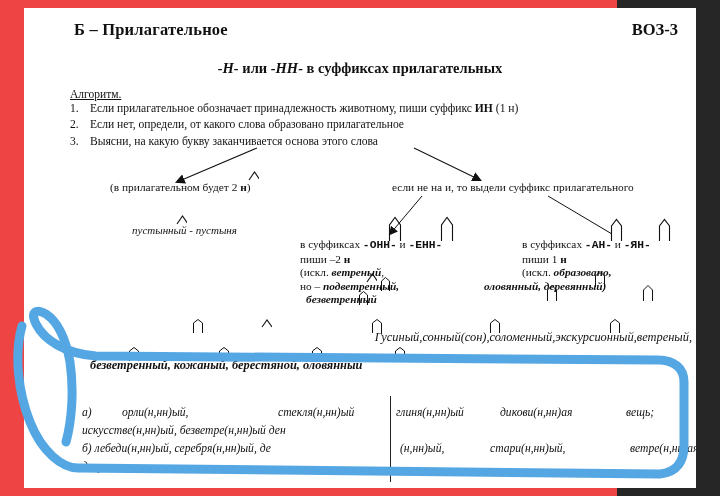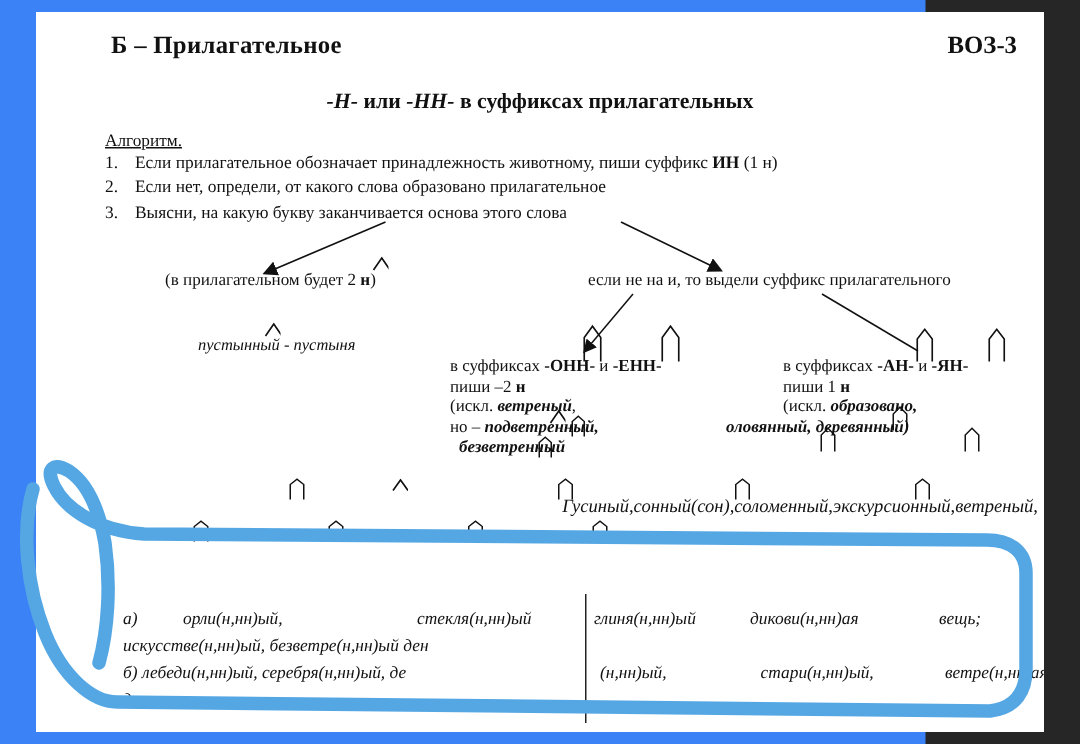--- a/index.html
+++ b/index.html
@@ -1,18 +1,18 @@
 <!DOCTYPE html>
 <html><head>
 <meta charset="utf-8">
 <style>
   html,body{margin:0;padding:0;background:#262626;}
   body{width:720px;height:496px;overflow:hidden;font-family:"Liberation Serif",serif;}
 
-  #page{position:relative;width:617px;height:496px;background:#3b82f6;}
+  #page{position:relative;width:617px;height:496px;background:#ef4444;}
 
   
   #sheet{
     position:absolute;left:24px;top:8px;width:672px;height:480px;
     background:#ffffff;overflow:hidden;
   }
 
   
   .hdr{position:absolute;top:12px;left:0;width:100%;}
   .hdr-left{position:absolute;left:50px;top:0;font-weight:bold;font-size:16.5px;color:#111;letter-spacing:.2px;}
@@ -36,21 +36,21 @@
 
   
   .br-left{position:absolute;left:86px;top:172px;font-size:11.4px;color:#111;line-height:14.5px;}
   .br-right{position:absolute;left:368px;top:172px;font-size:11.4px;color:#111;line-height:14.5px;}
   .br b{font-weight:bold;}
 
   .example-left{position:absolute;left:108px;top:216px;font-size:11px;font-style:italic;color:#111;}
 
   
   .sfx{position:absolute;font-size:11.3px;color:#111;line-height:13.6px;}
-  .sfx .ttl b{font-weight:bold;}
+  .sfx .ttl b{font-weight:bold;font-family:Liberation Mono, monospace;}
   .sfx .ital{font-style:italic;font-weight:bold;}
   #sfx-mid{left:276px;top:230px;width:190px;}
   #sfx-right{left:498px;top:230px;width:200px;text-align:left;}
 
   
   .ex1{position:absolute;left:108px;top:322px;width:560px;font-style:italic;font-size:12.4px;color:#111;
        display:flex;justify-content:flex-end;}
   .ex2{position:absolute;left:66px;top:350px;width:420px;font-style:italic;font-weight:bold;font-size:12.4px;color:#111;}
   .ex1 span{white-space:nowrap;}
 
@@ -59,21 +59,21 @@
   .exline{position:absolute;font-style:italic;font-size:11.6px;color:#111;}
   #ex-a-lbl{left:12px;top:16px;}
   #ex-a-1{left:52px;top:16px;}
   #ex-a-2{left:208px;top:16px;}
   #ex-a-3{left:326px;top:16px;}
   #ex-a-4{left:430px;top:16px;}
   #ex-a-5{left:556px;top:16px;}
   #ex-a-cont{left:12px;top:34px;}
   #ex-b-1{left:12px;top:52px;}
   #ex-b-2{left:330px;top:52px;}
-  #ex-b-3{left:437px;top:52px;}
+  #ex-b-3{left:420px;top:52px;}
   #ex-b-4{left:520px;top:52px;margin-left:40px;}
   #ex-b-cont{left:12px;top:70px;}
   #ex-divider{position:absolute;left:320px;top:6px;width:1px;height:86px;background:#222;}
 
   
   .caret{position:absolute;width:11px;height:11px;}
 
   
   .bracket{position:absolute;}
 
@@ -193,20 +193,21 @@
       <path d="M1.5,17 L1.5,6 L6,1.5 L10.5,6 L10.5,17" fill="none" stroke="#111" stroke-width="1"></path>
     </svg>
 
     <div class="ex1">
       <span>Гусиный,</span>
       <span>сонный(сон),</span>
       <span>соломенный,</span>
       <span>экскурсионный,</span>
       <span>ветреный,</span>
     </div>
+    <div class="ex2">безветренный, кожаный, берестяной, оловянный</div>
 
     <svg class="bracket" style="left:168px;top:310px;" width="12" height="16">
       <path d="M1.5,15 L1.5,5 L6,1.5 L10.5,5 L10.5,15" fill="none" stroke="#111" stroke-width="1"></path>
       </svg>
     <svg class="caret" style="left:237px;top:311px;" width="12" height="9">
       <path d="M1,8 L6,1 L11,8" fill="none" stroke="#111" stroke-width="1.1"></path>
       </svg>
     <svg class="bracket" style="left:347px;top:310px;" width="12" height="16">
       <path d="M1.5,15 L1.5,5 L6,1.5 L10.5,5 L10.5,15" fill="none" stroke="#111" stroke-width="1"></path>
       </svg>

